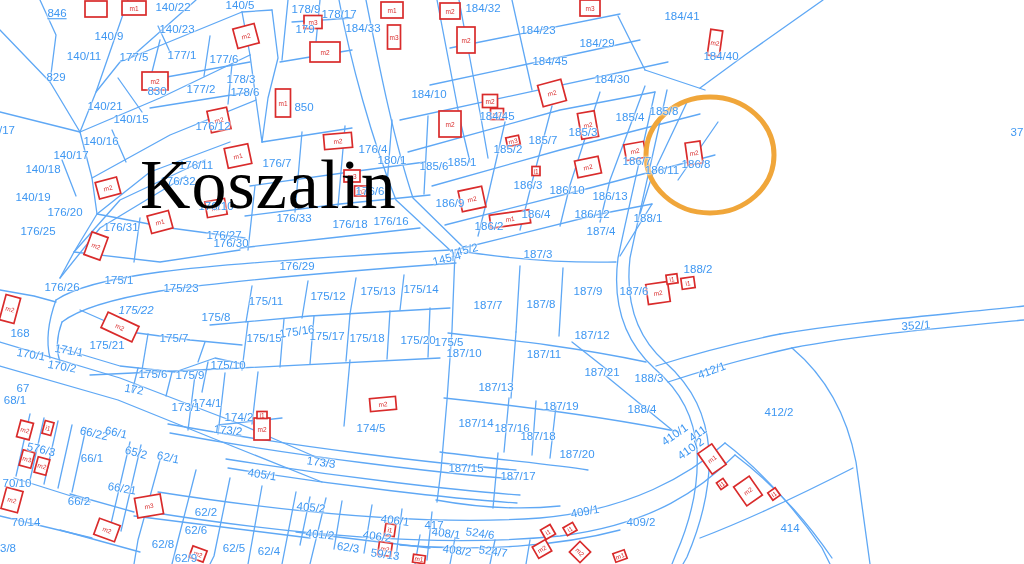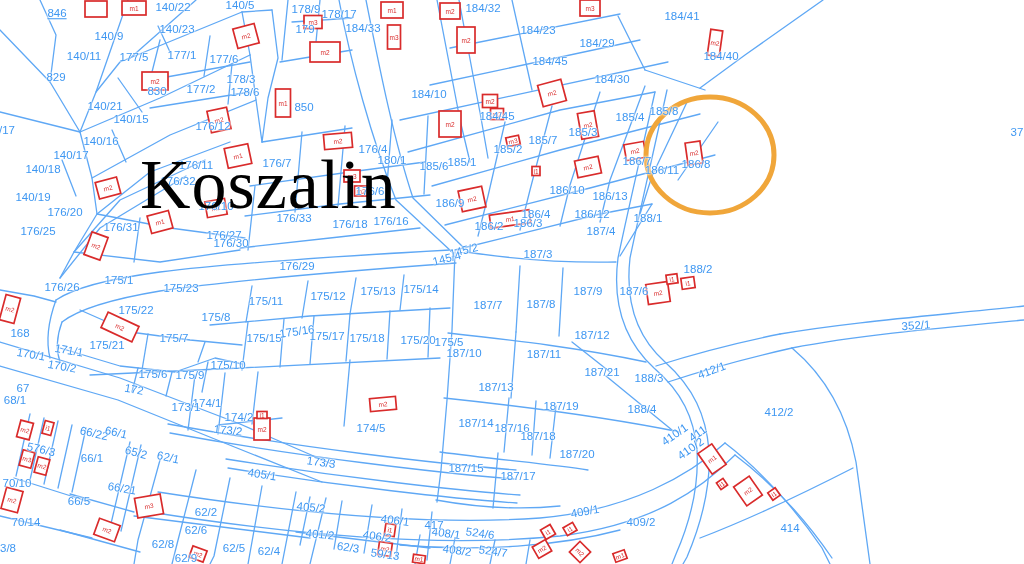--- a/index.html
+++ b/index.html
@@ -493,21 +493,21 @@
       <div class="plabel" style="left: 543px; top: 141px;">185/7</div>
       <div class="plabel" style="left: 583px; top: 133px;">185/3</div>
       <div class="plabel" style="left: 637px; top: 162px;">186/7</div>
       <div class="plabel" style="left: 662px; top: 171px;">186/11</div>
       <div class="plabel" style="left: 696px; top: 165px;">186/8</div>
       <div class="plabel" style="left: 196px; top: 166px;">176/11</div>
       <div class="plabel" style="left: 43px; top: 170px;">140/18</div>
       <div class="plabel" style="left: 178px; top: 182px;">176/32</div>
       <div class="plabel" style="left: 33px; top: 198px;">140/19</div>
       <div class="plabel" style="left: 370px; top: 179px; margin-top: 13px;">176/6</div>
-      <div class="plabel" style="left: 528px; top: 186px; margin-top: 38px;">186/3</div>
+      <div class="plabel" style="left: 528px; top: 186px;">186/3</div>
       <div class="plabel" style="left: 567px; top: 191px;">186/10</div>
       <div class="plabel" style="left: 610px; top: 197px;">186/13</div>
       <div class="plabel" style="left: 450px; top: 204px;">186/9</div>
       <div class="plabel" style="left: 294px; top: 219px;">176/33</div>
       <div class="plabel" style="left: 350px; top: 225px;">176/18</div>
       <div class="plabel" style="left: 391px; top: 222px;">176/16</div>
       <div class="plabel" style="left: 536px; top: 215px;">186/4</div>
       <div class="plabel" style="left: 592px; top: 215px;">186/12</div>
       <div class="plabel" style="left: 648px; top: 219px;">188/1</div>
       <div class="plabel" style="left: 489px; top: 227px;">186/2</div>
@@ -526,21 +526,21 @@
       <div class="plabel" style="left: 62px; top: 288px;">176/26</div>
       <div class="plabel" style="left: 119px; top: 281px;">175/1</div>
       <div class="plabel" style="left: 181px; top: 289px;">175/23</div>
       <div class="plabel" style="left: 378px; top: 292px;">175/13</div>
       <div class="plabel" style="left: 421px; top: 290px;">175/14</div>
       <div class="plabel" style="left: 328px; top: 297px;">175/12</div>
       <div class="plabel" style="left: 266px; top: 302px;">175/11</div>
       <div class="plabel" style="left: 588px; top: 292px;">187/9</div>
       <div class="plabel" style="left: 634px; top: 292px;">187/6</div>
       <div class="plabel" style="left: 20px; top: 300px; margin-top: 34px;">168</div>
-      <div class="plabel" style="left: 136px; top: 311px;">175/22</div>
+      <div class="plabel" style="left: 136px; top: 311px; font-style: italic;">175/22</div>
       <div class="plabel" style="left: 216px; top: 318px;">175/8</div>
       <div class="plabel" style="left: 488px; top: 306px;">187/7</div>
       <div class="plabel" style="left: 541px; top: 305px;">187/8</div>
       <div class="plabel" style="left: 916px; top: 326px; --r: -4deg;">352/1</div>
       <div class="plabel" style="left: 1017px; top: 133px;">37</div>
       <div class="plabel" style="left: 264px; top: 339px;">175/15</div>
       <div class="plabel" style="left: 297px; top: 332px; --r: -8deg;">175/16</div>
       <div class="plabel" style="left: 327px; top: 337px;">175/17</div>
       <div class="plabel" style="left: 367px; top: 339px;">175/18</div>
       <div class="plabel" style="left: 418px; top: 341px;">175/20</div>
@@ -583,21 +583,21 @@
       <div class="plabel" style="left: 136px; top: 453px; --r: 15deg;">65/2</div>
       <div class="plabel" style="left: 168px; top: 458px; --r: 12deg;">62/1</div>
       <div class="plabel" style="left: 577px; top: 455px;">187/20</div>
       <div class="plabel" style="left: 321px; top: 463px; --r: 8deg;">173/3</div>
       <div class="plabel" style="left: 92px; top: 459px;">66/1</div>
       <div class="plabel" style="left: 466px; top: 469px;">187/15</div>
       <div class="plabel" style="left: 262px; top: 475px; --r: 9deg;">405/1</div>
       <div class="plabel" style="left: 518px; top: 477px;">187/17</div>
       <div class="plabel" style="left: 17px; top: 484px;">70/10</div>
       <div class="plabel" style="left: 122px; top: 489px; --r: 10deg;">66/21</div>
-      <div class="plabel" style="left: 79px; top: 502px;">66/5</div>
+      <div class="plabel" style="left: 79px; top: 502px;">66/2</div>
       <div class="plabel" style="left: 206px; top: 513px;">62/2</div>
       <div class="plabel" style="left: 311px; top: 508px; --r: 6deg;">405/2</div>
       <div class="plabel" style="left: 585px; top: 512px; --r: -10deg;">409/1</div>
       <div class="plabel" style="left: 641px; top: 523px;">409/2</div>
       <div class="plabel" style="left: 790px; top: 529px;">414</div>
       <div class="plabel" style="left: 26px; top: 523px;">70/14</div>
       <div class="plabel" style="left: 196px; top: 531px;">62/6</div>
       <div class="plabel" style="left: 395px; top: 521px; --r: 8deg;">406/1</div>
       <div class="plabel" style="left: 446px; top: 534px; --r: 8deg;">408/1</div>
       <div class="plabel" style="left: 480px; top: 534px; --r: 8deg;">524/6</div>

